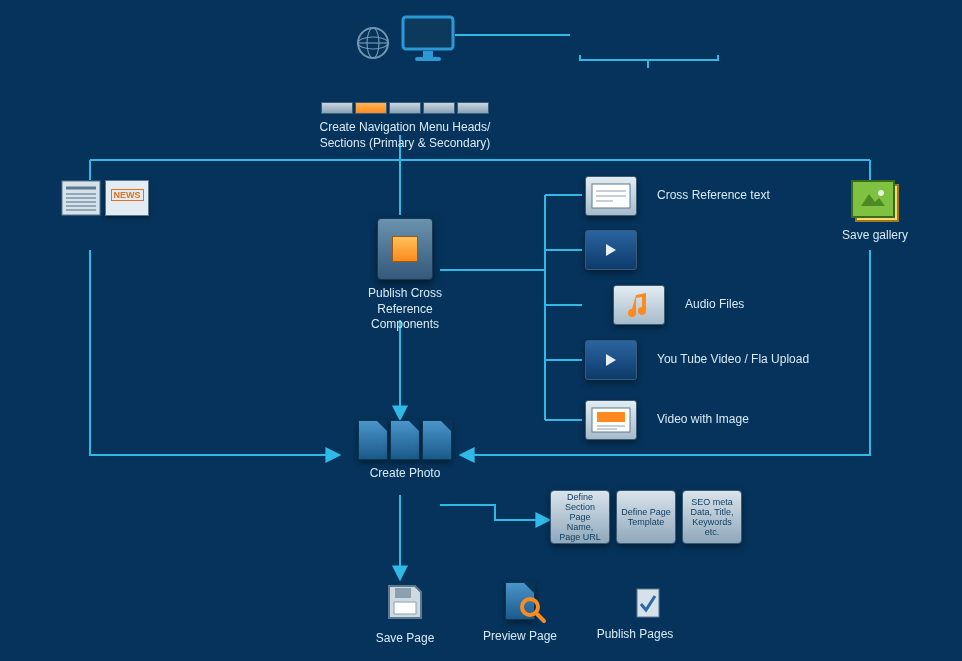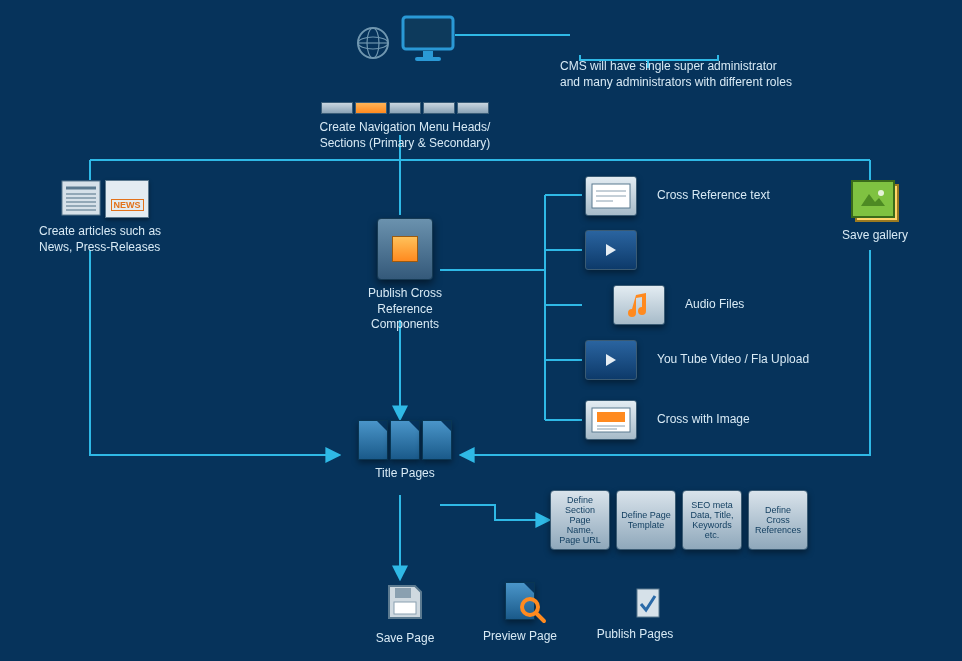--- a/index.html
+++ b/index.html
@@ -57,21 +57,21 @@
   }
   .person .body {
     width: 24px; height: 18px;
     border-radius: 10px 10px 4px 4px;
     background: #2a99d6;
     margin: 2px auto 0;
   }
   .person.green .head, .person.green .body { background: #7fc241; }
   .card {
     width: 60px;
-    height: 60px;
+    height: 54px;
     background: linear-gradient(#d9e3eb,#8fa8bb);
     border: 1px solid #3a5b74;
     border-radius: 4px;
     box-shadow: 0 3px 6px rgba(0,0,0,.4);
     display: flex;
     align-items: center;
     justify-content: center;
     font-size: 9px;
     color: #0f3c5e;
     text-align: center;
@@ -171,22 +171,20 @@
   </div>
 </div>
 
 <div class="node" style="left:560px; top:14px; width:240px;">
   <div style="text-align:left;">
     <span class="person green"><span class="head"></span><span class="body"></span></span>
     <span class="person"><span class="head"></span><span class="body"></span></span>
     <span class="person"><span class="head"></span><span class="body"></span></span>
     <span class="person"><span class="head"></span><span class="body"></span></span>
   </div>
-  <div class="label" style="text-align:left; white-space:pre-line;">CMS will have single super administrator
-and many administrators with different roles</div>
 </div>
 
 <div class="node" style="left:315px; top:102px; width:180px;">
   <div class="tabs">
     <div class="tab"></div>
     <div class="tab active"></div>
     <div class="tab"></div>
     <div class="tab"></div>
     <div class="tab"></div>
   </div>
@@ -200,30 +198,28 @@
       <rect x="1" y="1" width="38" height="34" fill="#d6e1e9" stroke="#5b7a90"></rect>
       <line x1="5" y1="8" x2="35" y2="8" stroke="#5b7a90" stroke-width="3"></line>
       <g stroke="#7b94a6" stroke-width="1.5">
         <line x1="5" y1="14" x2="35" y2="14"></line>
           <line x1="5" y1="18" x2="35" y2="18"></line>
         <line x1="5" y1="22" x2="35" y2="22"></line>
           <line x1="5" y1="26" x2="35" y2="26"></line>
         <line x1="5" y1="30" x2="35" y2="30"></line>
       </g>
     </svg>
-    <div style="width:44px;height:24px;background:#e3ecf2;border:1px solid #5b7a90;box-shadow:0 2px 4px rgba(0,0,0,.4);display:flex;flex-direction:column;align-items:center;padding:18px;">
+    <div style="width:44px;height:36px;background:#e3ecf2;border:1px solid #5b7a90;box-shadow:0 2px 4px rgba(0,0,0,.4);display:flex;flex-direction:column;align-items:center;padding:8px;">
       <div style="font-size:9px;font-weight:bold;color:#e2721b;border:1px solid #e2721b;padding:0 2px;">NEWS</div>
       <div style="width:90%;height:2px;background:#8aa0b0;margin-top:3px;"></div>
       <div style="width:90%;height:2px;background:#8aa0b0;margin-top:2px;"></div>
       <div style="width:90%;height:2px;background:#8aa0b0;margin-top:2px;"></div>
       <div style="width:90%;height:2px;background:#8aa0b0;margin-top:2px;"></div>
     </div>
   </div>
-  <div class="label" style="white-space:pre-line;text-align:left;padding-left:4px;">Create articles such as
-News, Press-Releases</div>
 </div>
 
 <div class="node" style="left:345px; top:218px; width:120px;">
   <div style="display:flex;justify-content:center;">
     <div style="width:56px;height:62px;background:linear-gradient(#6b92ae,#34597a);border:1px solid #163a54;border-radius:4px;box-shadow:0 4px 8px rgba(0,0,0,.5);display:flex;align-items:center;justify-content:center;">
       <div style="width:26px;height:26px;background:linear-gradient(#ffc15a,#ff8a1f);border:1px solid #9b5a10;"></div>
     </div>
   </div>
   <div class="label" style="white-space:pre-line;">Publish Cross Reference
 Components</div>
@@ -270,21 +266,21 @@
 
 <div class="row-item" style="left:585px; top:400px;">
   <div class="icon-box">
     <svg width="40" height="26" viewBox="0 0 40 26">
         <rect x="1" y="1" width="38" height="24" fill="#fff" stroke="#5b7a90"></rect>
         <rect x="6" y="5" width="28" height="10" fill="#ff8a1f"></rect>
         <line x1="6" y1="19" x2="34" y2="19" stroke="#8aa0b0"></line>
         <line x1="6" y1="22" x2="26" y2="22" stroke="#8aa0b0"></line>
       </svg>
   </div>
-  <div class="label-right">Cross with Image</div>
+  <div class="label-right">Video with Image</div>
 </div>
 
 <div class="node" style="left:830px; top:180px; width:90px;">
   <div style="display:flex;justify-content:center;">
     <div style="position:relative;width:48px;height:42px;">
       <div style="position:absolute;top:4px;left:4px;width:44px;height:38px;background:#ffd66b;border:2px solid #9b7a20;"></div>
       <div style="position:absolute;top:0;left:0;width:44px;height:38px;background:#7fc241;border:2px solid #3a6b1a;display:flex;align-items:center;justify-content:center;">
         <svg width="28" height="22" viewBox="0 0 28 22">
             <path d="M2 18 L10 6 L16 14 L20 10 L26 18 Z" fill="#4d8a23"></path>
             <circle cx="22" cy="5" r="3" fill="#e6f2d9"></circle>
@@ -294,28 +290,27 @@
   </div>
   <div class="label">Save gallery</div>
 </div>
 
 <div class="node" style="left:345px; top:420px; width:120px;">
   <div style="display:flex;justify-content:center;gap:2px;">
     <div class="page-icon"></div>
     <div class="page-icon"></div>
     <div class="page-icon"></div>
   </div>
-  <div class="label">Title Pages</div>
+  <div class="label">Create Photo</div>
 </div>
 
 <div class="node" style="left:550px; top:490px; display:flex; gap:6px;">
   <div class="card">Define Section Page Name, Page URL</div>
   <div class="card">Define Page Template</div>
   <div class="card">SEO meta Data, Title, Keywords etc.</div>
-  <div class="card">Define Cross References</div>
 </div>
 
 <div class="node" style="left:370px; top:582px; width:70px;">
   <svg width="40" height="40" viewBox="0 0 40 40">
     <path d="M4 4 L30 4 L36 10 L36 36 L4 36 Z" fill="#cfd9e0" stroke="#5b7a90" stroke-width="2"></path>
     <rect x="10" y="6" width="16" height="10" fill="#8aa0b0"></rect>
     <rect x="9" y="20" width="22" height="12" fill="#fff" stroke="#8aa0b0"></rect>
   </svg>
   <div class="label">Save Page</div>
 </div>

